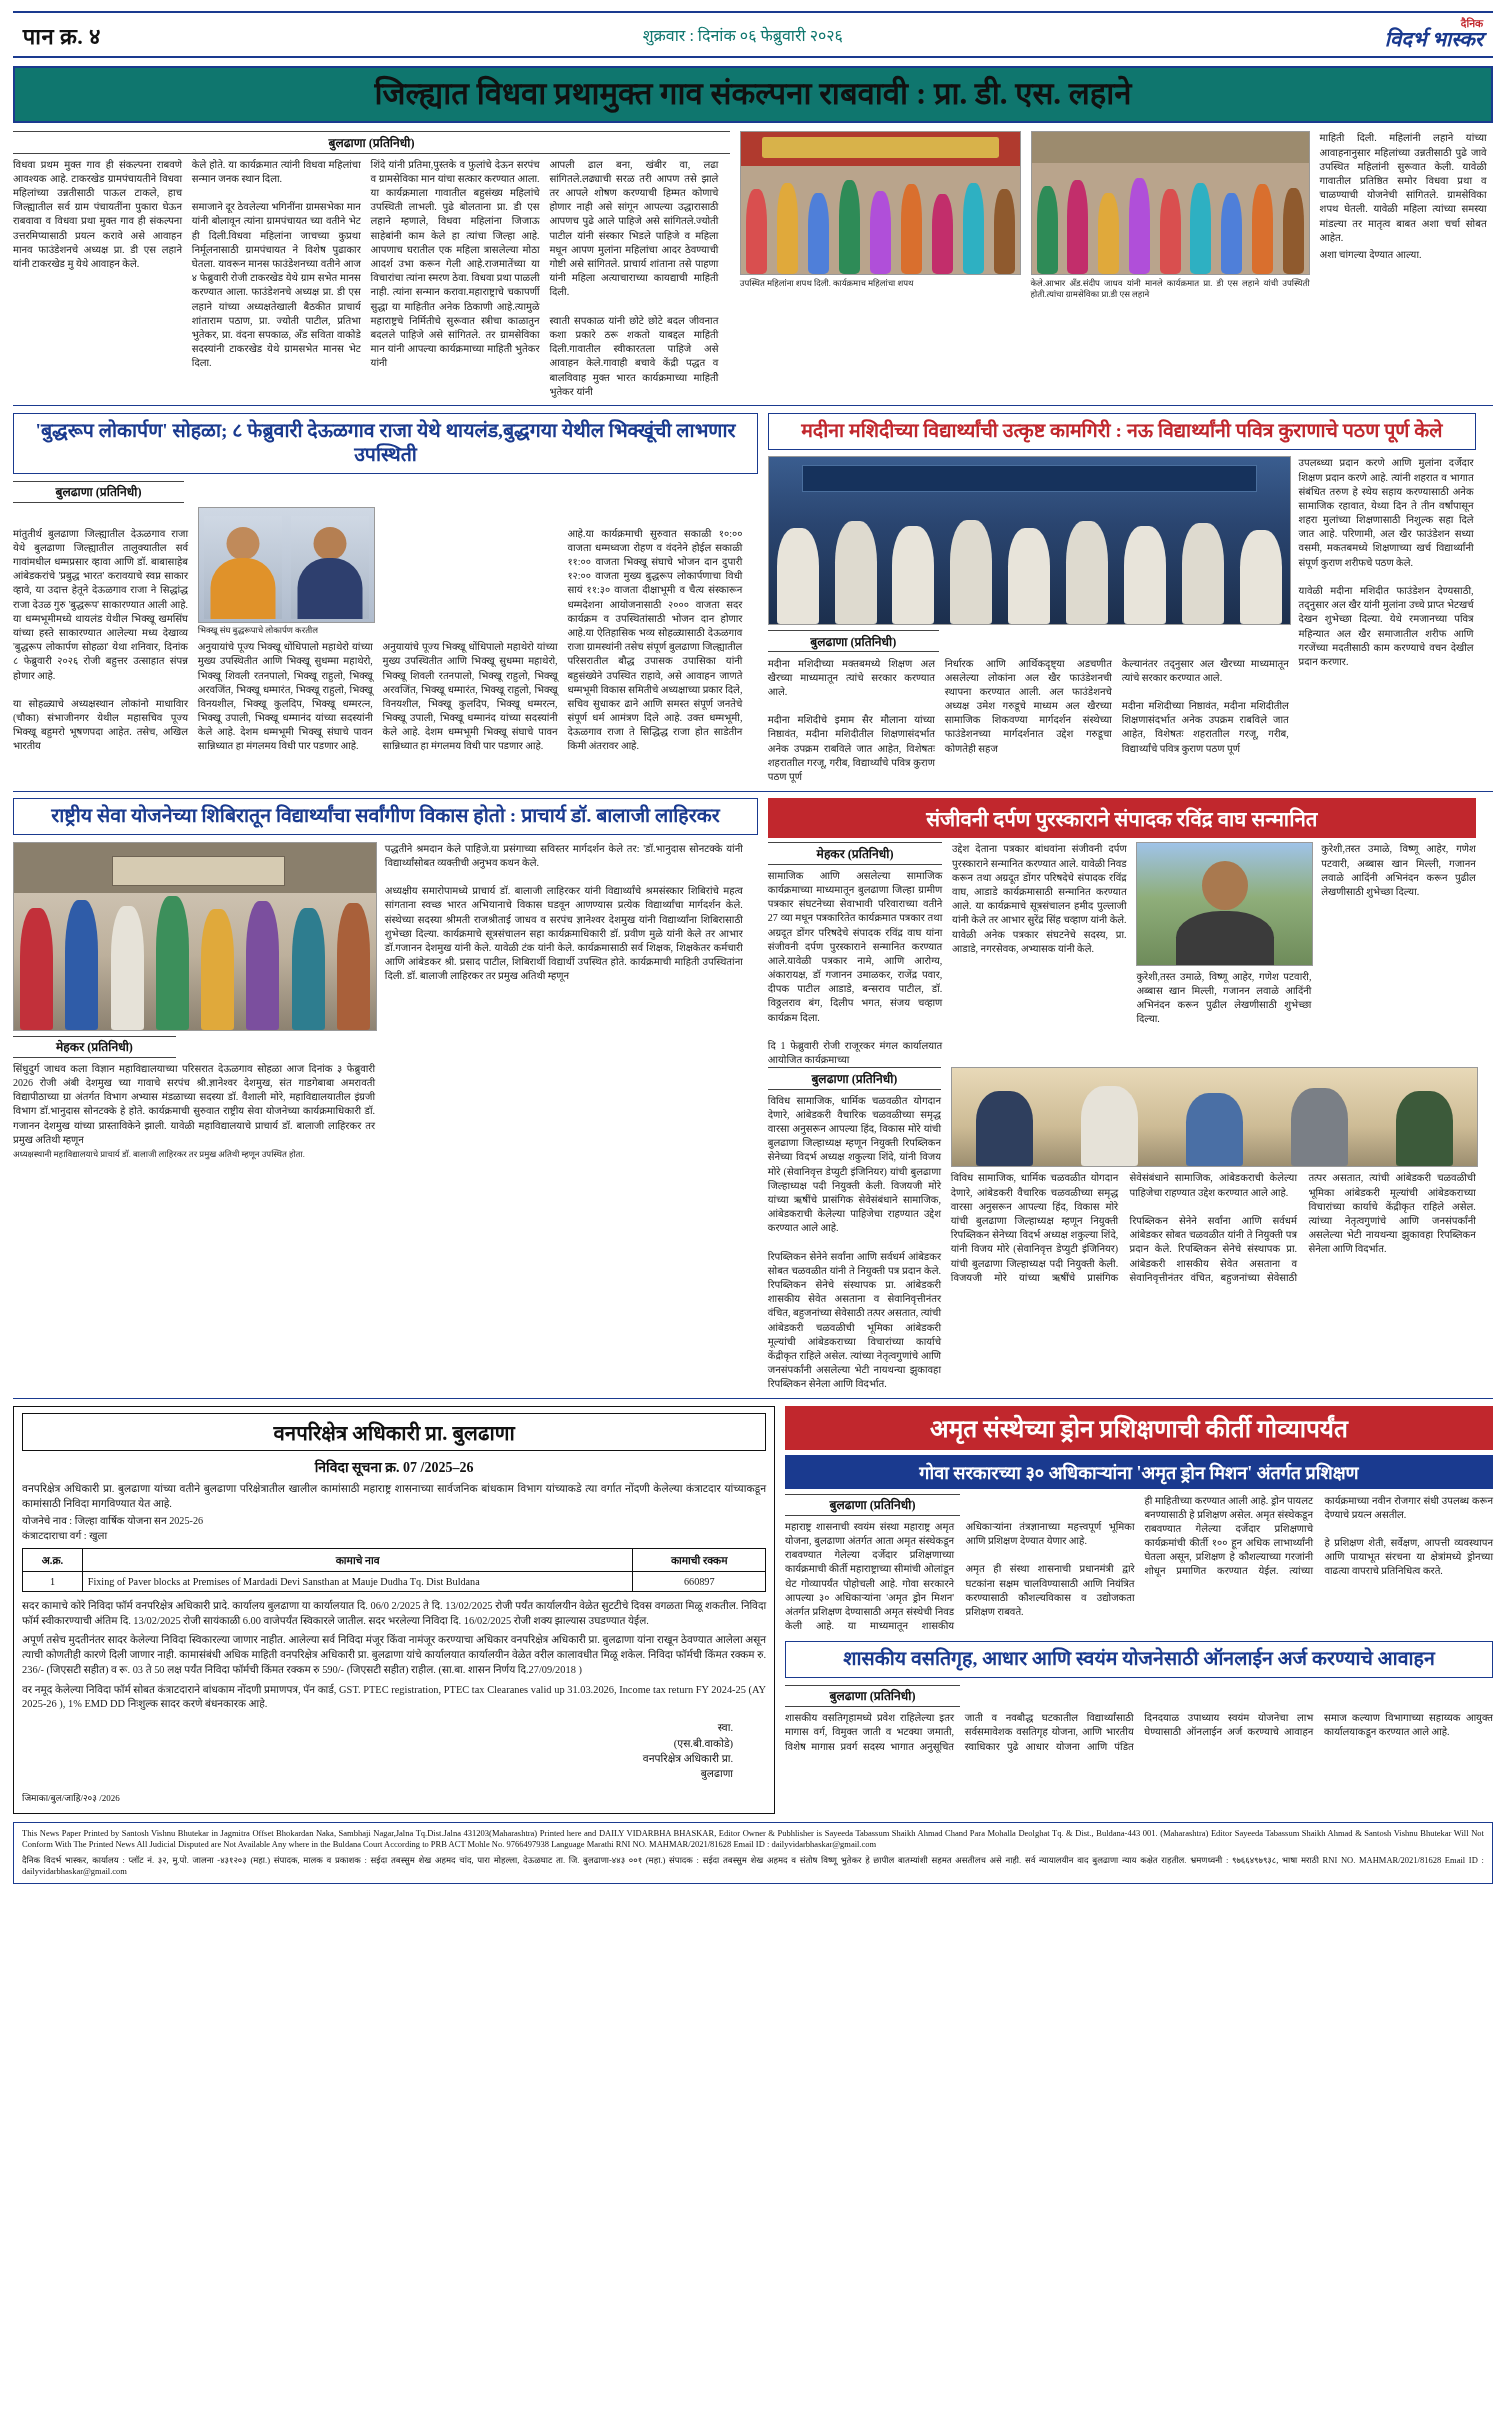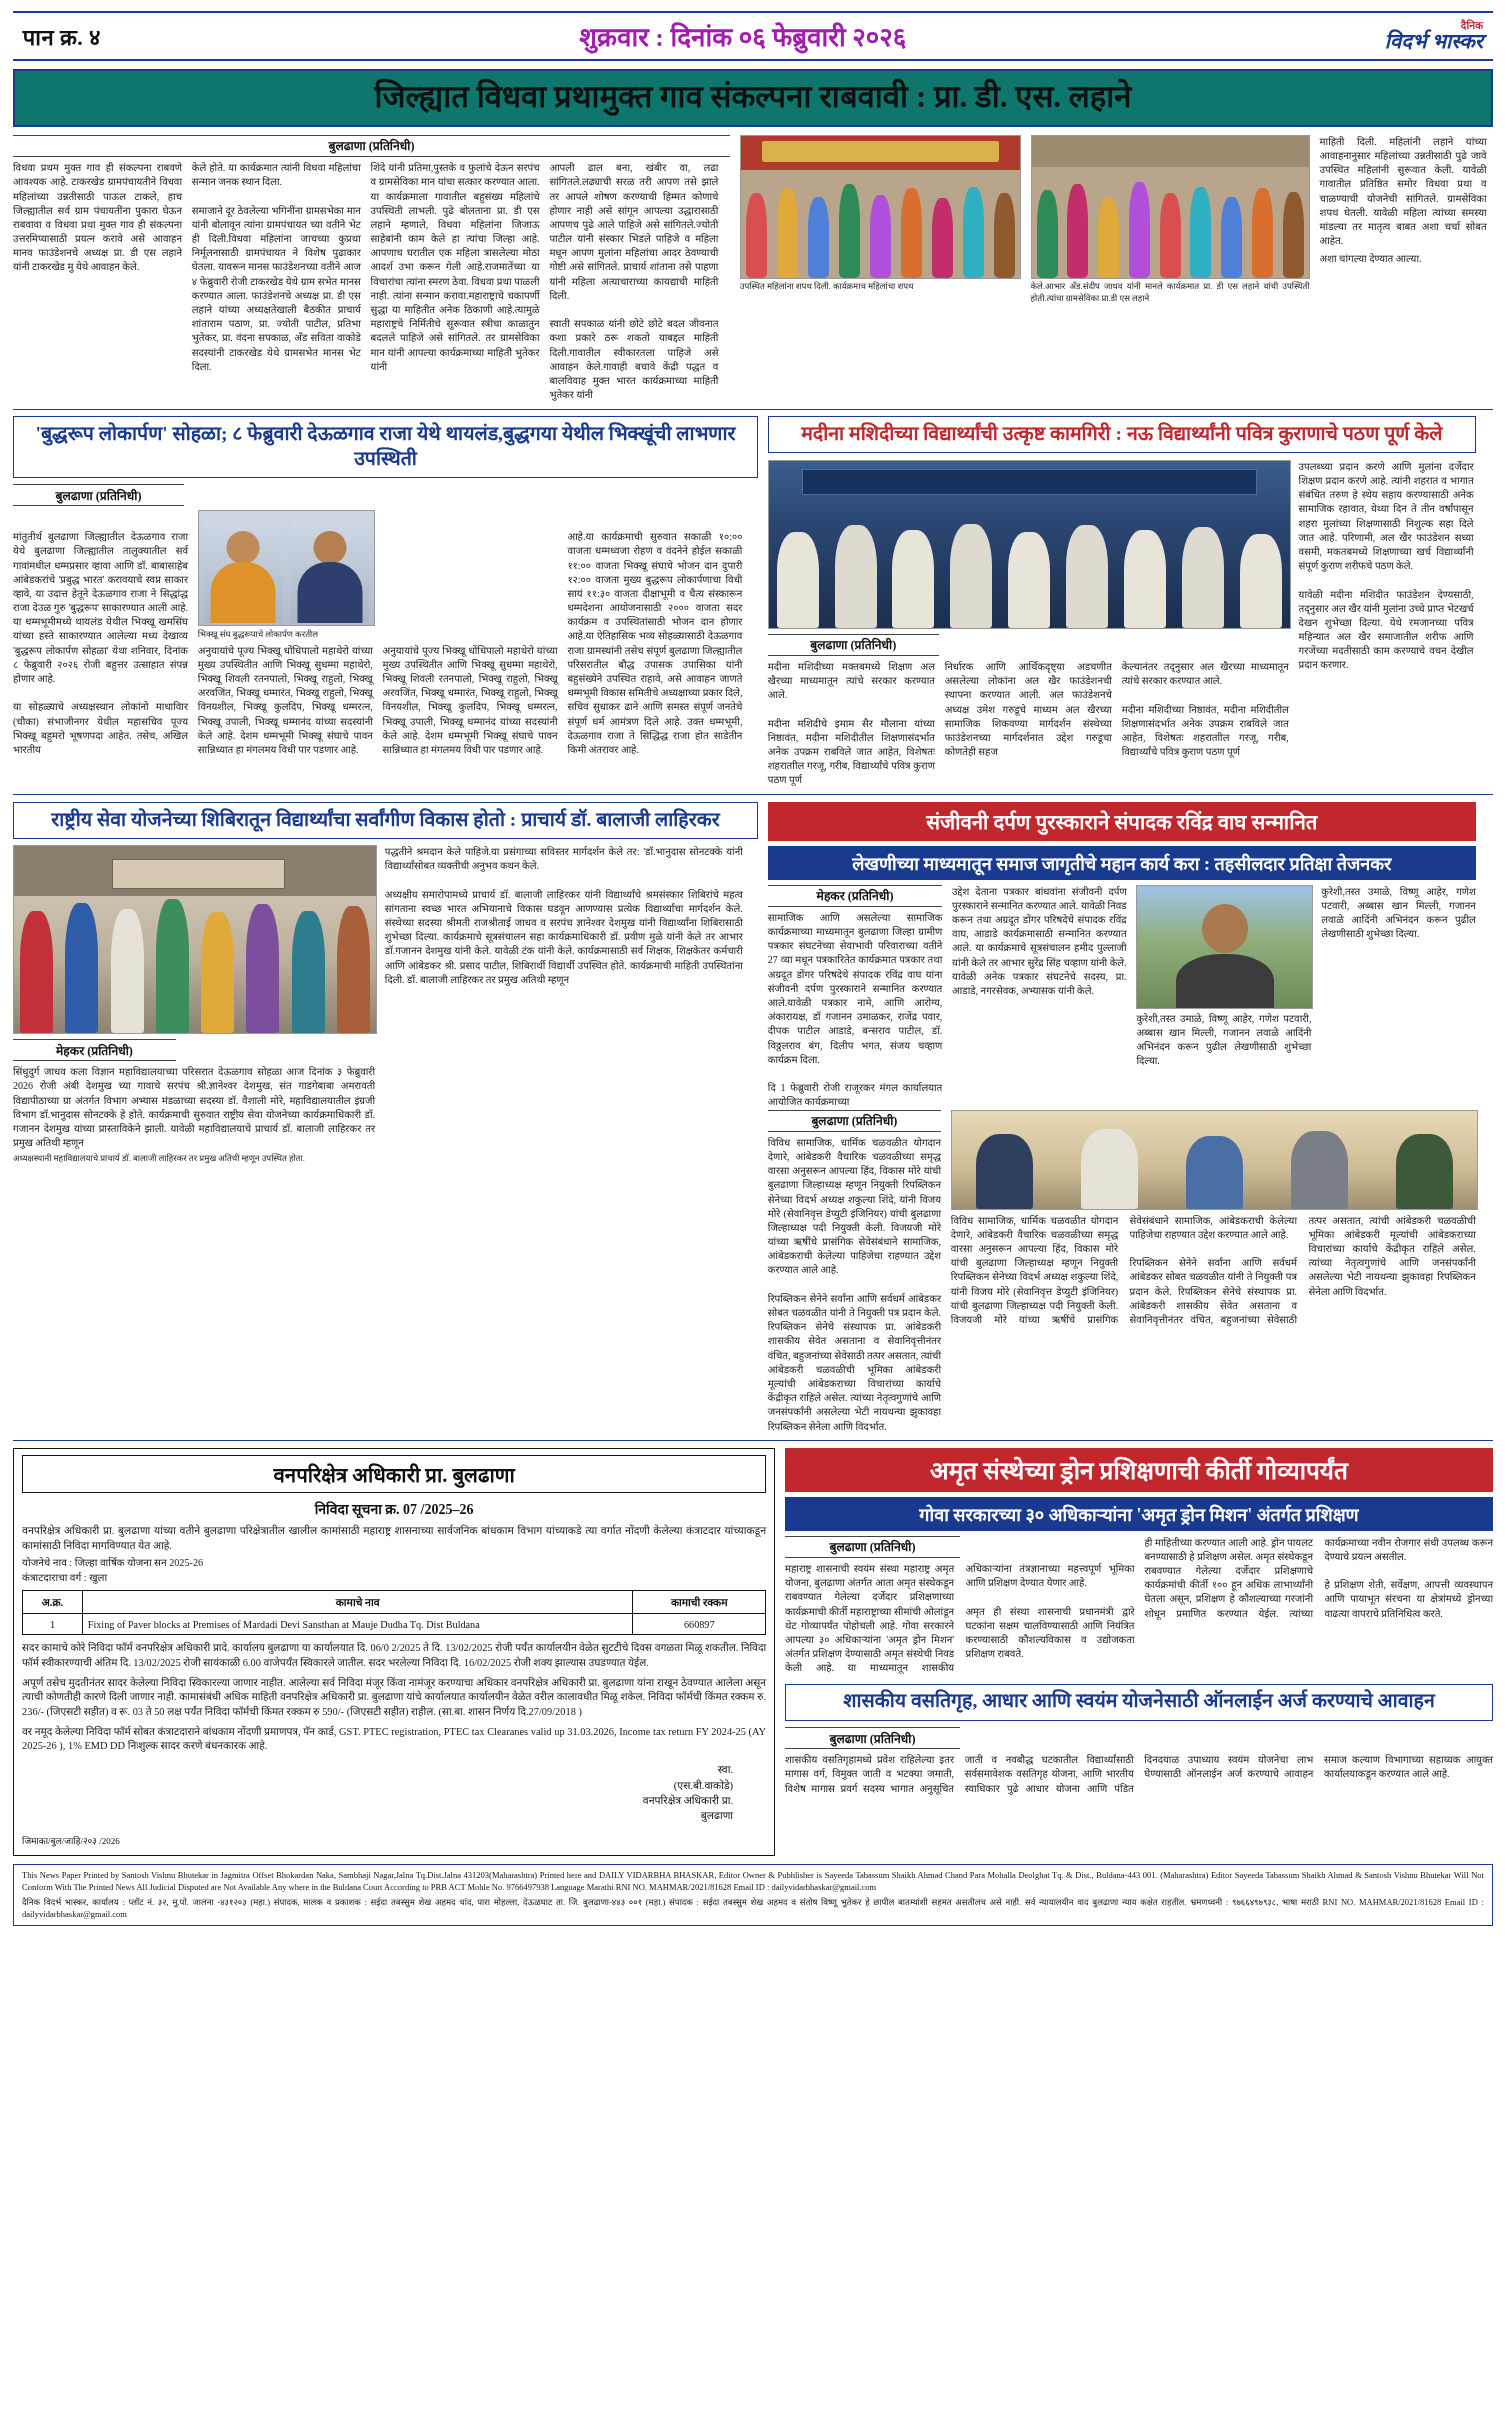--- a/index.html
+++ b/index.html
@@ -19,21 +19,21 @@
   }
   
   .masthead{
     display:flex;align-items:center;justify-content:space-between;
     border-top:2.4px solid #1a3a8f;
     border-bottom:2.4px solid #1a3a8f;
     padding:4.9px 9.8px;
     margin-bottom:8.1px;
   }
   .mh-left{font-size:22px;font-weight:bold;color:#111;letter-spacing:0.4px;}
-  .mh-center{font-size:26px;font-weight:bold;color:#a21caf;}
+  .mh-center{font-size:16px;font-weight:normal;color:#0f766e;}
   .mh-right{text-align:right;line-height:1.05;}
   .mh-right .small{font-size:10.6px;color:#c1272d;font-weight:bold;}
   .mh-right .big{font-size:20.4px;color:#1a3a8f;font-weight:bold;font-style:italic;}
 
   
   .hl-main{
     border:2.4px double #1a3a8f;
     text-align:center;
     padding:8.1px 4.9px 9.8px 4.9px;
     margin-bottom:8.1px;
@@ -323,21 +323,20 @@
           <div class="caption">अध्यक्षस्थानी महाविद्यालयाचे प्राचार्य डॉ. बालाजी लाहिरकर तर प्रमुख अतिथी म्हणून उपस्थित होता.</div>
         </div>
         <div class="body-txt" style="width:358px;white-space:pre-line;">पद्धतीने श्रमदान केले पाहिजे.या प्रसंगाच्या सविस्तर मार्गदर्शन केले तर: 'डॉ.भानुदास सोनटक्के यांनी विद्यार्थ्यांसोबत व्यक्तीची अनुभव कथन केले.
 
 अध्यक्षीय समारोपामध्ये प्राचार्य डॉ. बालाजी लाहिरकर यांनी विद्यार्थ्यांचे श्रमसंस्कार शिबिरांचे महत्व सांगताना स्वच्छ भारत अभियानाचे विकास घडवून आणण्यास प्रत्येक विद्यार्थ्यांचा मार्गदर्शन केले. संस्थेच्या सदस्या श्रीमती राजश्रीताई जाधव व सरपंच ज्ञानेश्वर देशमुख यांनी विद्यार्थ्यांना शिबिरासाठी शुभेच्छा दिल्या. कार्यक्रमाचे सूत्रसंचालन सहा कार्यक्रमाधिकारी डॉ. प्रवीण मुळे यांनी केले तर आभार डॉ.गजानन देशमुख यांनी केले. यावेळी टंक यांनी केले. कार्यक्रमासाठी सर्व शिक्षक, शिक्षकेतर कर्मचारी आणि आंबेडकर श्री. प्रसाद पाटील, शिबिरार्थी विद्यार्थी उपस्थित होते. कार्यक्रमाची माहिती उपस्थितांना दिली. डॉ. बालाजी लाहिरकर तर प्रमुख अतिथी म्हणून</div>
       </div>
     </div>
 
     <div style="width:708px;">
       <div class="bar-red">संजीवनी दर्पण पुरस्काराने संपादक रविंद्र वाघ सन्मानित</div>
-      <div class="bar-blue">लेखणीच्या माध्यमातून समाज जागृतीचे महान कार्य करा : तहसीलदार प्रतिक्षा तेजनकर</div>
       <div class="row gap" style="align-items:flex-start;">
         <div style="width:175px;">
           <div class="dateline">मेहकर (प्रतिनिधी)</div>
           <div class="body-txt" style="white-space:pre-line;">सामाजिक आणि असलेल्या सामाजिक कार्यक्रमाच्या माध्यमातून बुलढाणा जिल्हा ग्रामीण पत्रकार संघटनेच्या सेवाभावी परिवाराच्या वतीने 27 व्या मधून पत्रकारितेत कार्यक्रमात पत्रकार तथा अग्रदूत डोंगर परिषदेचे संपादक रविंद्र वाघ यांना संजीवनी दर्पण पुरस्काराने सन्मानित करण्यात आले.यावेळी पत्रकार नामे, आणि आरोग्य, अंकारायक्ष, डॉ गजानन उमाळकर, राजेंद्र पवार, दीपक पाटील आडाडे, बन्सराव पाटील, डॉ. विठ्ठलराव बंग, दिलीप भगत, संजय चव्हाण कार्यक्रम दिला.
 
 दि 1 फेब्रुवारी रोजी राजूरकर मंगल कार्यालयात आयोजित कार्यक्रमाच्या</div>
         </div>
         <div class="body-txt" style="width:175px;white-space:pre-line;">उद्देश देताना पत्रकार बांधवांना संजीवनी दर्पण पुरस्काराने सन्मानित करण्यात आले. यावेळी निवड करून तथा अग्रदूत डोंगर परिषदेचे संपादक रविंद्र वाघ, आडाडे कार्यक्रमासाठी सन्मानित करण्यात आले. या कार्यक्रमाचे सूत्रसंचालन हमीद पुल्लाजी यांनी केले तर आभार सुरेंद्र सिंह चव्हाण यांनी केले. यावेळी अनेक पत्रकार संघटनेचे सदस्य, प्रा. आडाडे, नगरसेवक, अभ्यासक यांनी केले.</div>
         <div style="width:175px;">
           <div class="photo p-out" style="width:175px;height:122px;">

